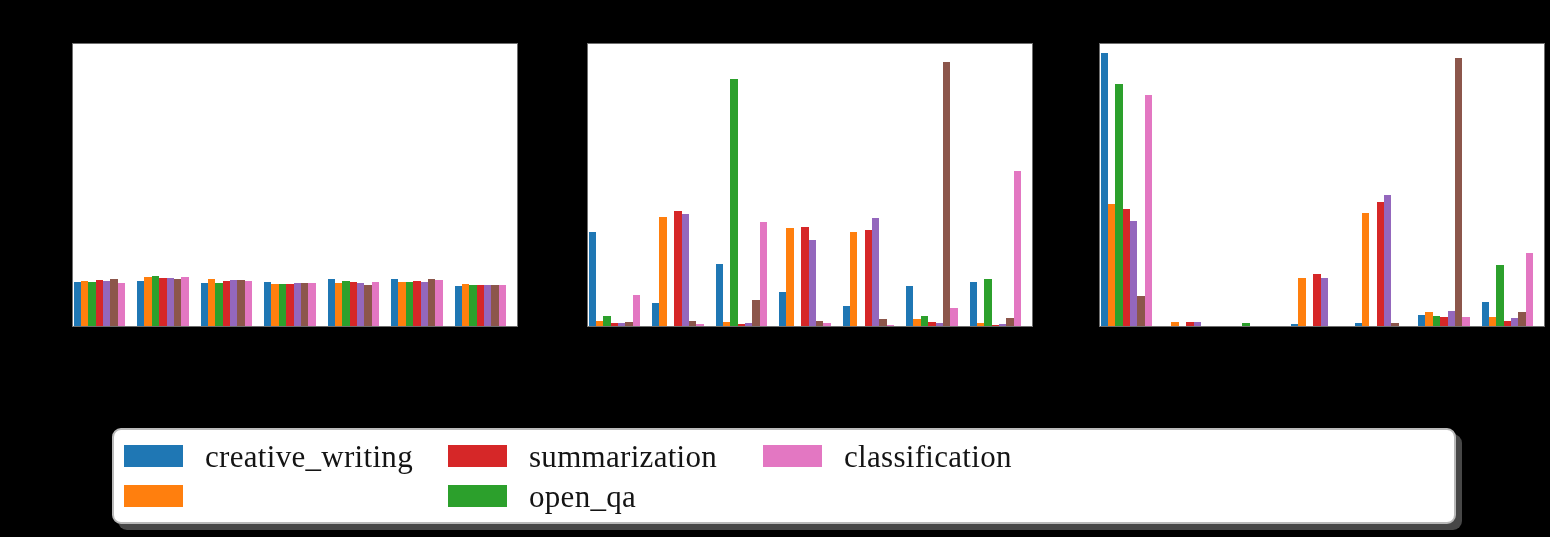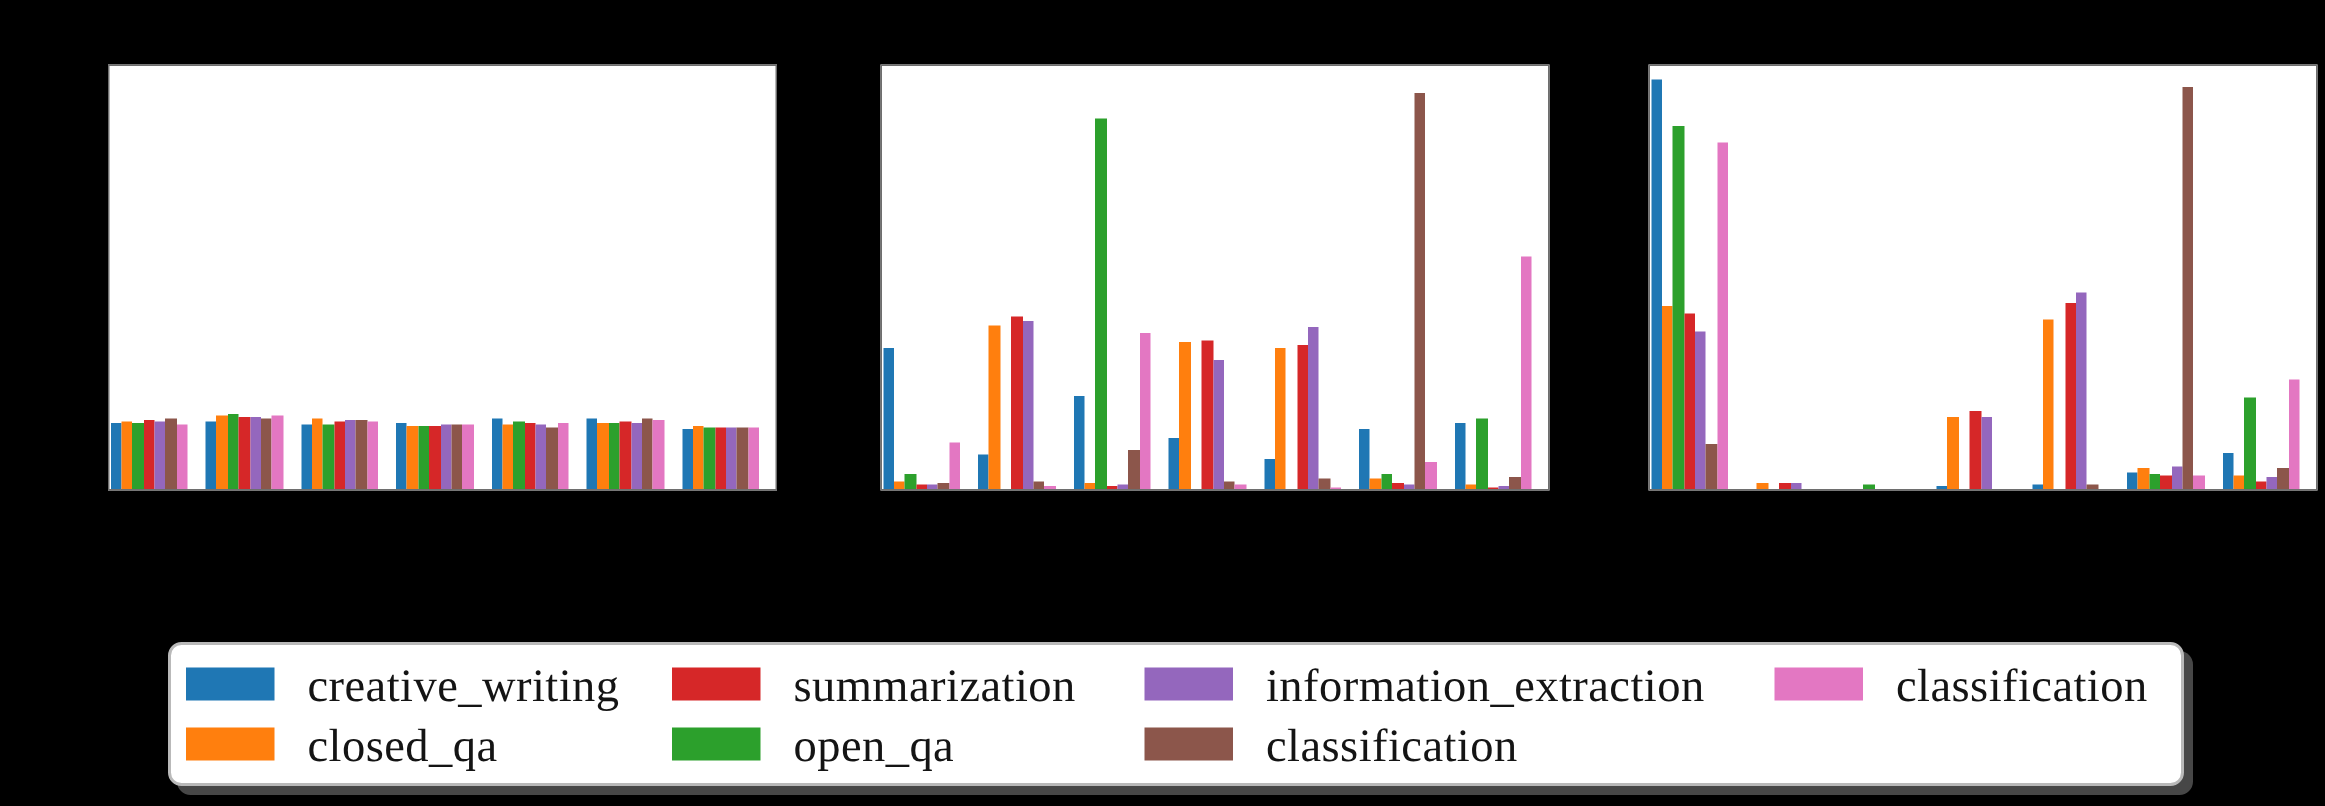--- a/index.html
+++ b/index.html
@@ -253,41 +253,30 @@
 
   <div class="legend">
     <div class="legend-columns">
         <div class="legend-col">
           <div class="legend-item">
             <span class="swatch" style="background: rgb(31, 119, 180);"></span>
             <span class="legend-label">creative_writing</span>
           </div>
           <div class="legend-item">
             <span class="swatch" style="background: rgb(255, 127, 14);"></span>
-            <span class="legend-label">closed_qa</span>
           </div>
         </div>
         <div class="legend-col">
           <div class="legend-item">
             <span class="swatch" style="background: rgb(214, 39, 40);"></span>
             <span class="legend-label">summarization</span>
           </div>
           <div class="legend-item">
             <span class="swatch" style="background: rgb(44, 160, 44);"></span>
             <span class="legend-label">open_qa</span>
-          </div>
-        </div>
-        <div class="legend-col">
-          <div class="legend-item">
-            <span class="swatch" style="background: rgb(148, 103, 189);"></span>
-            <span class="legend-label">information_extraction</span>
-          </div>
-          <div class="legend-item">
-            <span class="swatch" style="background: rgb(140, 86, 75);"></span>
-            <span class="legend-label">classification</span>
           </div>
         </div>
         <div class="legend-col">
           <div class="legend-item">
             <span class="swatch" style="background: rgb(227, 119, 194);"></span>
             <span class="legend-label">classification</span>
           </div>
         </div>
       </div>
   </div>

